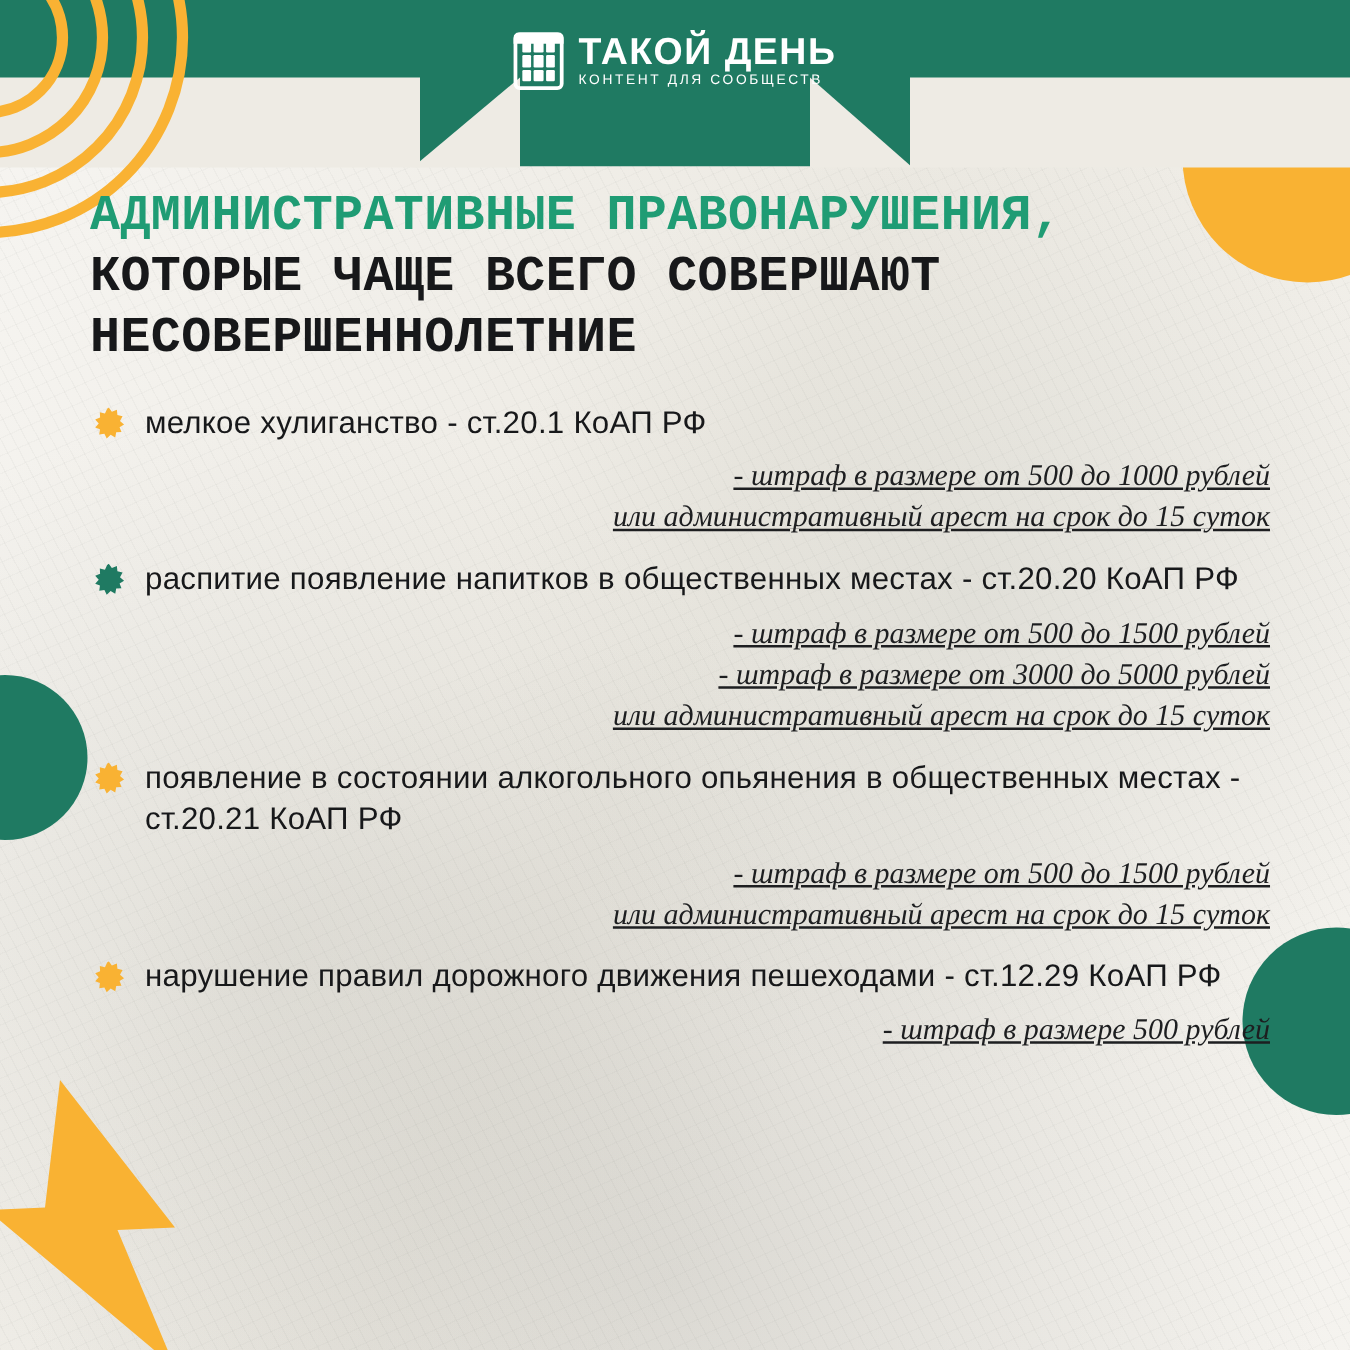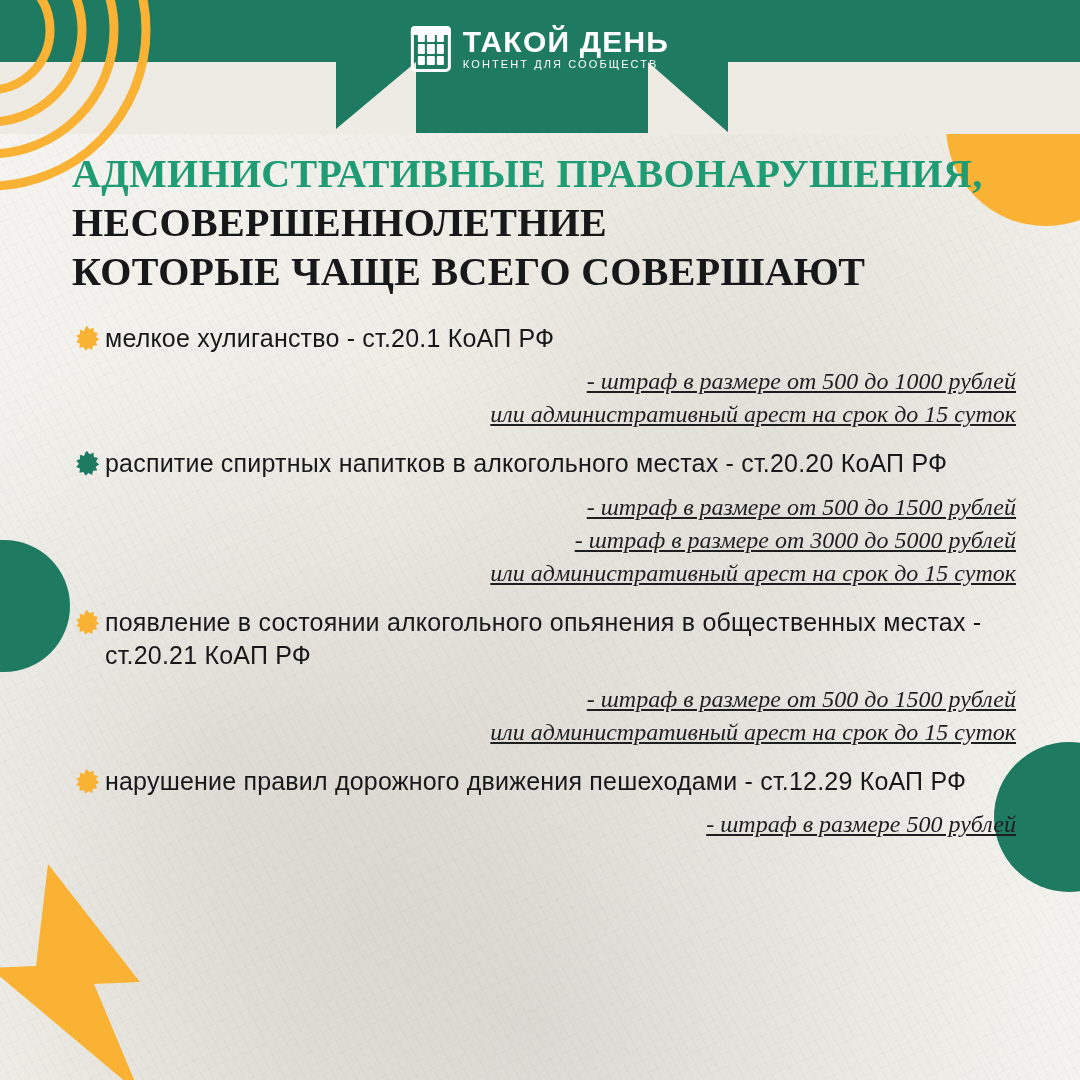--- a/index.html
+++ b/index.html
@@ -202,21 +202,21 @@
 
   
   .title-block {
     position: absolute;
     top: 150px;
     left: 72px;
     right: 60px;
     z-index: 5;
   }
   .title-line {
-    font-family: Liberation Serif, serif;
+    font-family: Liberation Mono, monospace;
     font-weight: bold;
     font-size: 40px;
     letter-spacing: 0.3px;
     line-height: 1.22;
     color: #17181a;
     text-transform: uppercase;
   }
   .title-line.accent { color: #1f9c74; }
 
   
@@ -224,21 +224,21 @@
     position: absolute;
     top: 322px;
     left: 74px;
     right: 58px;
     z-index: 5;
   }
   .item { position: relative; margin-bottom: 16px; }
   .item-head {
     display: flex;
     align-items: flex-start;
-    gap: 5px;
+    gap: 16px;
   }
   .star {
     flex: 0 0 auto;
     width: 26px;
     height: 26px;
     margin-top: 4px;
   }
   .item-title {
     font-family: "Liberation Sans", sans-serif;
     font-size: 25px;
@@ -303,22 +303,22 @@
         <i></i>
     </div>
     <div class="logo-text">
       <div class="logo-title">ТАКОЙ ДЕНЬ</div>
       <div class="logo-sub">КОНТЕНТ ДЛЯ СООБЩЕСТВ</div>
     </div>
   </div>
 
   <div class="title-block">
     <div class="title-line accent">АДМИНИСТРАТИВНЫЕ ПРАВОНАРУШЕНИЯ,</div>
+    <div class="title-line">КОТОРЫЕ ЧАЩЕ ВСЕГО СОВЕРШАЮТ</div>
     <div class="title-line">НЕСОВЕРШЕННОЛЕТНИЕ</div>
-    <div class="title-line">КОТОРЫЕ ЧАЩЕ ВСЕГО СОВЕРШАЮТ</div>
   </div>
 
   <div class="list">
 
     <div class="item">
       <div class="item-head">
         <svg class="star" viewBox="0 0 24 24">
           <path d="M12 0l2.3 3.1L18 1.6l.4 3.9 3.8 1-1.9 3.4 3 2.6-3.3 2 1.4 3.6-3.9.2-.7 3.8-3.4-1.9-2.9 2.6-1.7-3.5-3.8.7.5-3.9L2 14.7l2.6-2.9L2 8.9l3.6-1.5-.2-3.9 3.8 1 1.6-3.6z" fill="#f9b233"></path>
         </svg>
         <div class="item-title">мелкое хулиганство - ст.20.1 КоАП РФ</div>
@@ -327,21 +327,21 @@
         <div>- штраф в размере от 500 до 1000  рублей</div>
         <div>или административный арест на срок до 15 суток</div>
       </div>
     </div>
 
     <div class="item">
       <div class="item-head">
         <svg class="star" viewBox="0 0 24 24">
           <path d="M12 0l2.3 3.1L18 1.6l.4 3.9 3.8 1-1.9 3.4 3 2.6-3.3 2 1.4 3.6-3.9.2-.7 3.8-3.4-1.9-2.9 2.6-1.7-3.5-3.8.7.5-3.9L2 14.7l2.6-2.9L2 8.9l3.6-1.5-.2-3.9 3.8 1 1.6-3.6z" fill="#1f7a62"></path>
         </svg>
-        <div class="item-title">распитие спиртных напитков в алкогольного местах - ст.20.20 КоАП РФ</div>
+        <div class="item-title">распитие появление напитков в общественных местах - ст.20.20 КоАП РФ</div>
       </div>
       <div class="notes">
         <div>- штраф в размере от 500 до 1500 рублей</div>
         <div>- штраф в размере от 3000 до 5000 рублей</div>
         <div>или административный арест на срок до 15 суток</div>
       </div>
     </div>
 
     <div class="item">
       <div class="item-head">

